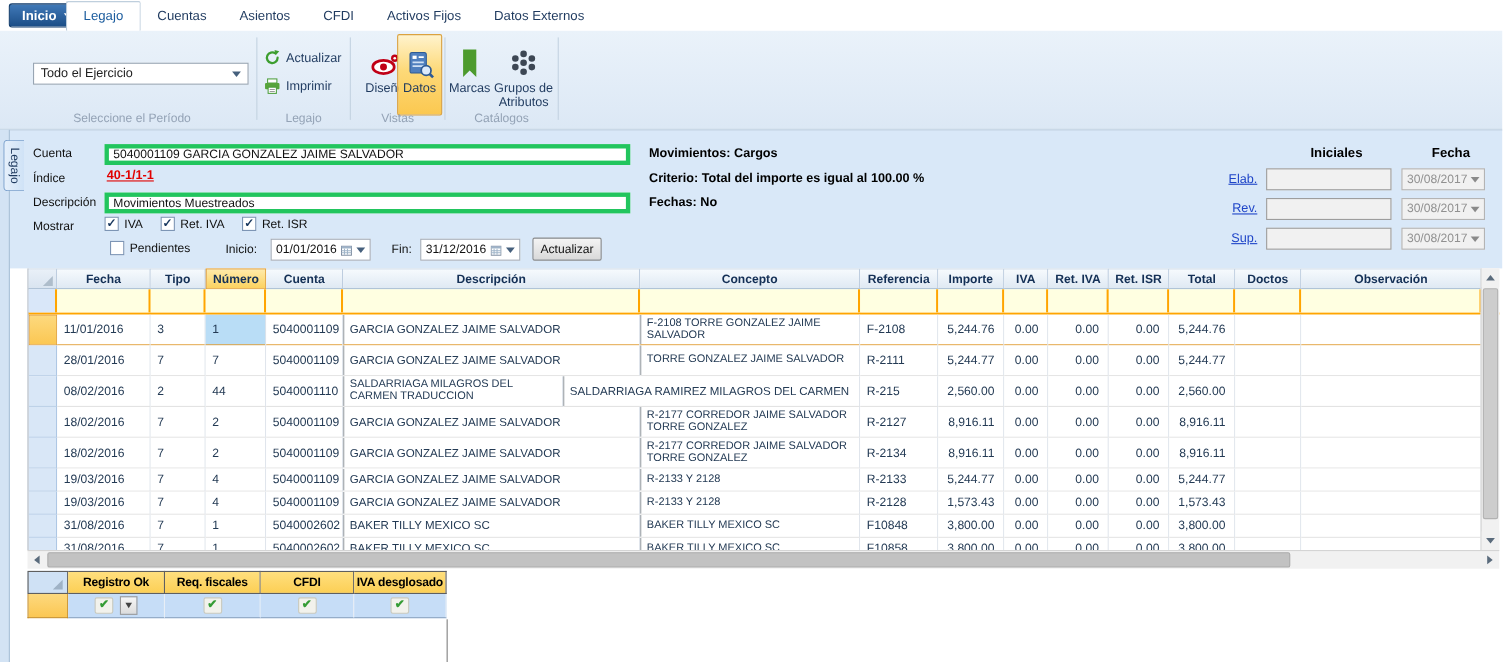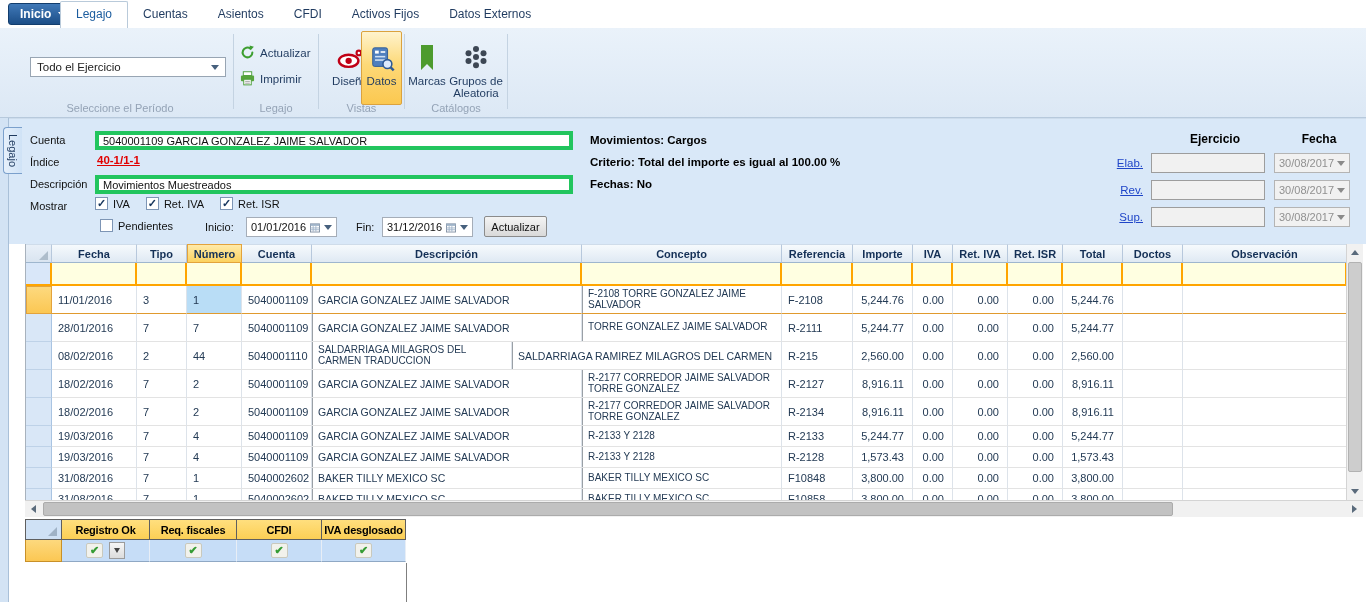--- a/index.html
+++ b/index.html
@@ -214,21 +214,21 @@
           <svg width="28" height="28" viewBox="0 0 28 28" fill="#3d4754">
             <circle cx="14" cy="5" r="3"></circle>
               <circle cx="21.5" cy="9.2" r="3"></circle>
               <circle cx="21.5" cy="17" r="3"></circle>
             <circle cx="14" cy="21.2" r="3"></circle>
               <circle cx="6.5" cy="17" r="3"></circle>
               <circle cx="6.5" cy="9.2" r="3"></circle>
             <circle cx="14" cy="13.1" r="3"></circle>
           </svg>
         </span>
-        <span>Grupos de Aleatoria</span>
+        <span>Grupos de Atributos</span>
       </div>
       <div class="glabel">Catálogos</div>
     </div>
     <div class="gsep" style="left:507px"></div>
   </div>
 
   <div class="fpanel">
     <div class="flabel" style="top:15px">Cuenta</div>
     <div class="tinput" style="top:12px">5040001109 GARCIA GONZALEZ JAIME SALVADOR</div>
     <div class="flabel" style="top:37px">Índice</div>
@@ -289,21 +289,21 @@
       <div class="btn" style="left:484px;top:97px;width:63px">Actualizar</div>
     </div>
 
     <div class="criteria">
       <div>Movimientos: Cargos</div>
       <div>Criterio: Total del importe es igual al 100.00 %</div>
       <div>Fechas: No</div>
     </div>
 
     <div class="signoff">
-      <div class="sohead" style="left:53px;width:114px">Ejercicio</div>
+      <div class="sohead" style="left:53px;width:114px">Iniciales</div>
       <div class="sohead" style="left:176px;width:76px">Fecha</div>
       <div class="sorows" id="signoff-rows">
           <div class="sorow">
             <a class="solink">Elab.</a>
             <input class="soinput" style="">
             <div class="sodate">
               <div>30/08/2017</div>
               <div class="dtri"></div>
             </div>
           </div>

